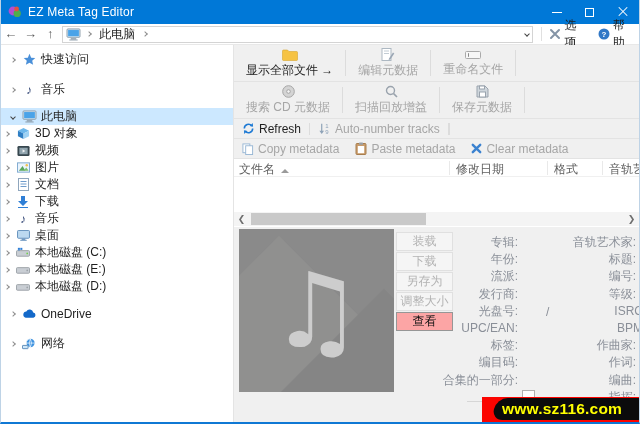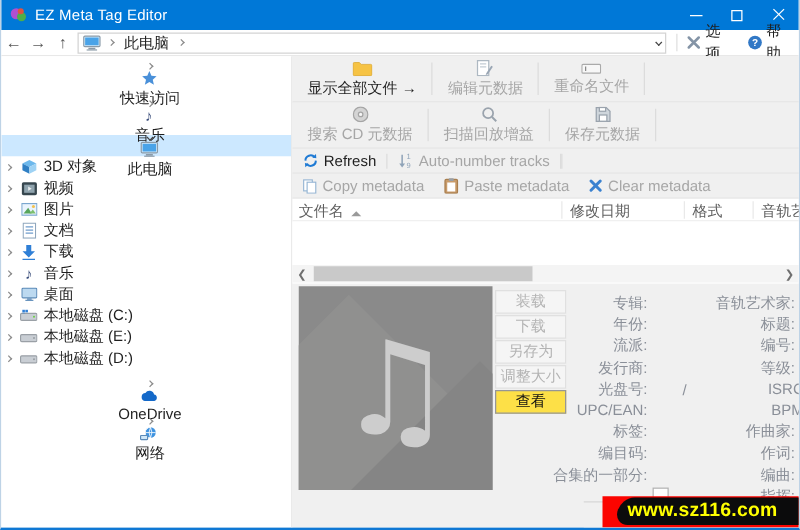--- a/index.html
+++ b/index.html
@@ -32,21 +32,21 @@
   .addr-tools { display:flex; align-items:center; margin-left:8px; gap:4px; }
   .tool-item { display:flex; align-items:center; gap:3px; color:#1f1f1f; padding:0 3px; }
   .tsep { width:1px; height:14px; background:#e0e0e0; }
 
   
   .sidebar { position:absolute; top:45px; left:0; width:233px; bottom:0; background:#fff; border-right:1px solid #e4e4e4; padding-top:6px; overflow:hidden; }
   .srow { display:flex; align-items:center; height:17px; width:100%; }
   .srow .cbox { width:12px; display:flex; justify-content:center; flex:0 0 auto; }
   .srow .ic { width:16px; height:15px; margin:0 4px 0 2px; display:flex; align-items:center; justify-content:center; flex:0 0 auto; }
   .srow .lbl { white-space:nowrap; color:#1f1f1f; }
-  .lvl0 { padding-left:6px;flex-direction:column; }
+  .lvl0 { padding-left:6px; }
   .lvl1 { }
   .gap-md { margin-top:13px; } .gap-sm { margin-top:10px; }
   .srow.sel { background:#cce8ff; }
   .note-glyph { font-size:12px; color:#3c4f7c; line-height:1; }
 
   
   .panel { position:absolute; top:45px; left:233px; right:0; bottom:0; background:#f0f0f0; }
   .rib { display:flex; align-items:stretch; border-bottom:1px solid #e3e3e3; background:#f0f0f0; }
   .rib1 { height:37px; } .rib2 { height:37px; }
   .bigbtn { display:flex; flex-direction:column; align-items:center; justify-content:center; padding:2px 12px 1px; gap:1px; }
@@ -73,21 +73,21 @@
   .hthumb { position:absolute; left:17px; top:1px; width:175px; height:12px; background:#c9c9c9; }
 
   
   .meta { position:relative; height:175px; background:#f0f0f0; }
   .art { position:absolute; left:5px; top:2px; width:155px; height:163px; background:#8a8a8a; overflow:hidden; display:flex; align-items:center; justify-content:center; }
   .art .tri1 { position:absolute; left:-40px; top:40px; width:160px; height:160px; background:#90908f; transform:rotate(45deg); }
   .art .tri2 { position:absolute; right:-70px; bottom:-90px; width:160px; height:160px; background:#858585; transform:rotate(45deg); }
   .art .note { position:relative; font-size:104px; color:#cdcdcd; line-height:1; font-family:"DejaVu Sans",sans-serif; }
   .artbtns { position:absolute; left:162px; top:5px; width:57px; display:flex; flex-direction:column; gap:1px; }
   .abtn { height:19px; background:#f5f5f5; border:1px solid #e0e0e0; color:#b3b3b3; font-size:12px; display:flex; align-items:center; justify-content:center; }
-  .abtn.en { background:#fde047; border:1px solid #969696; color:#111; }
+  .abtn.en { background:#fca5a5; border:1px solid #969696; color:#111; }
   .mcol { position:absolute; top:7px; }
   .mcol .mrow { height:17.2px; line-height:17px; text-align:right; color:#8a8f98; white-space:nowrap; }
   .mcol-left { left:0; width:284px; }
   .mcol-right { right:3px; width:120px; }
   .mrow.cut { margin-right:-7px; }
   .disc-sep { position:absolute; left:312px; top:78px; color:#8a8f98; }
   .meta-check { position:absolute; left:288px; top:163px; width:13px; height:13px; background:#fff; border:1px solid #b0b0b0; }
 
   
   .statusbar { position:absolute; left:233px; right:0; bottom:0; height:21px; background:#f0f0f0; border-top:1px solid #d6d6d6; }

